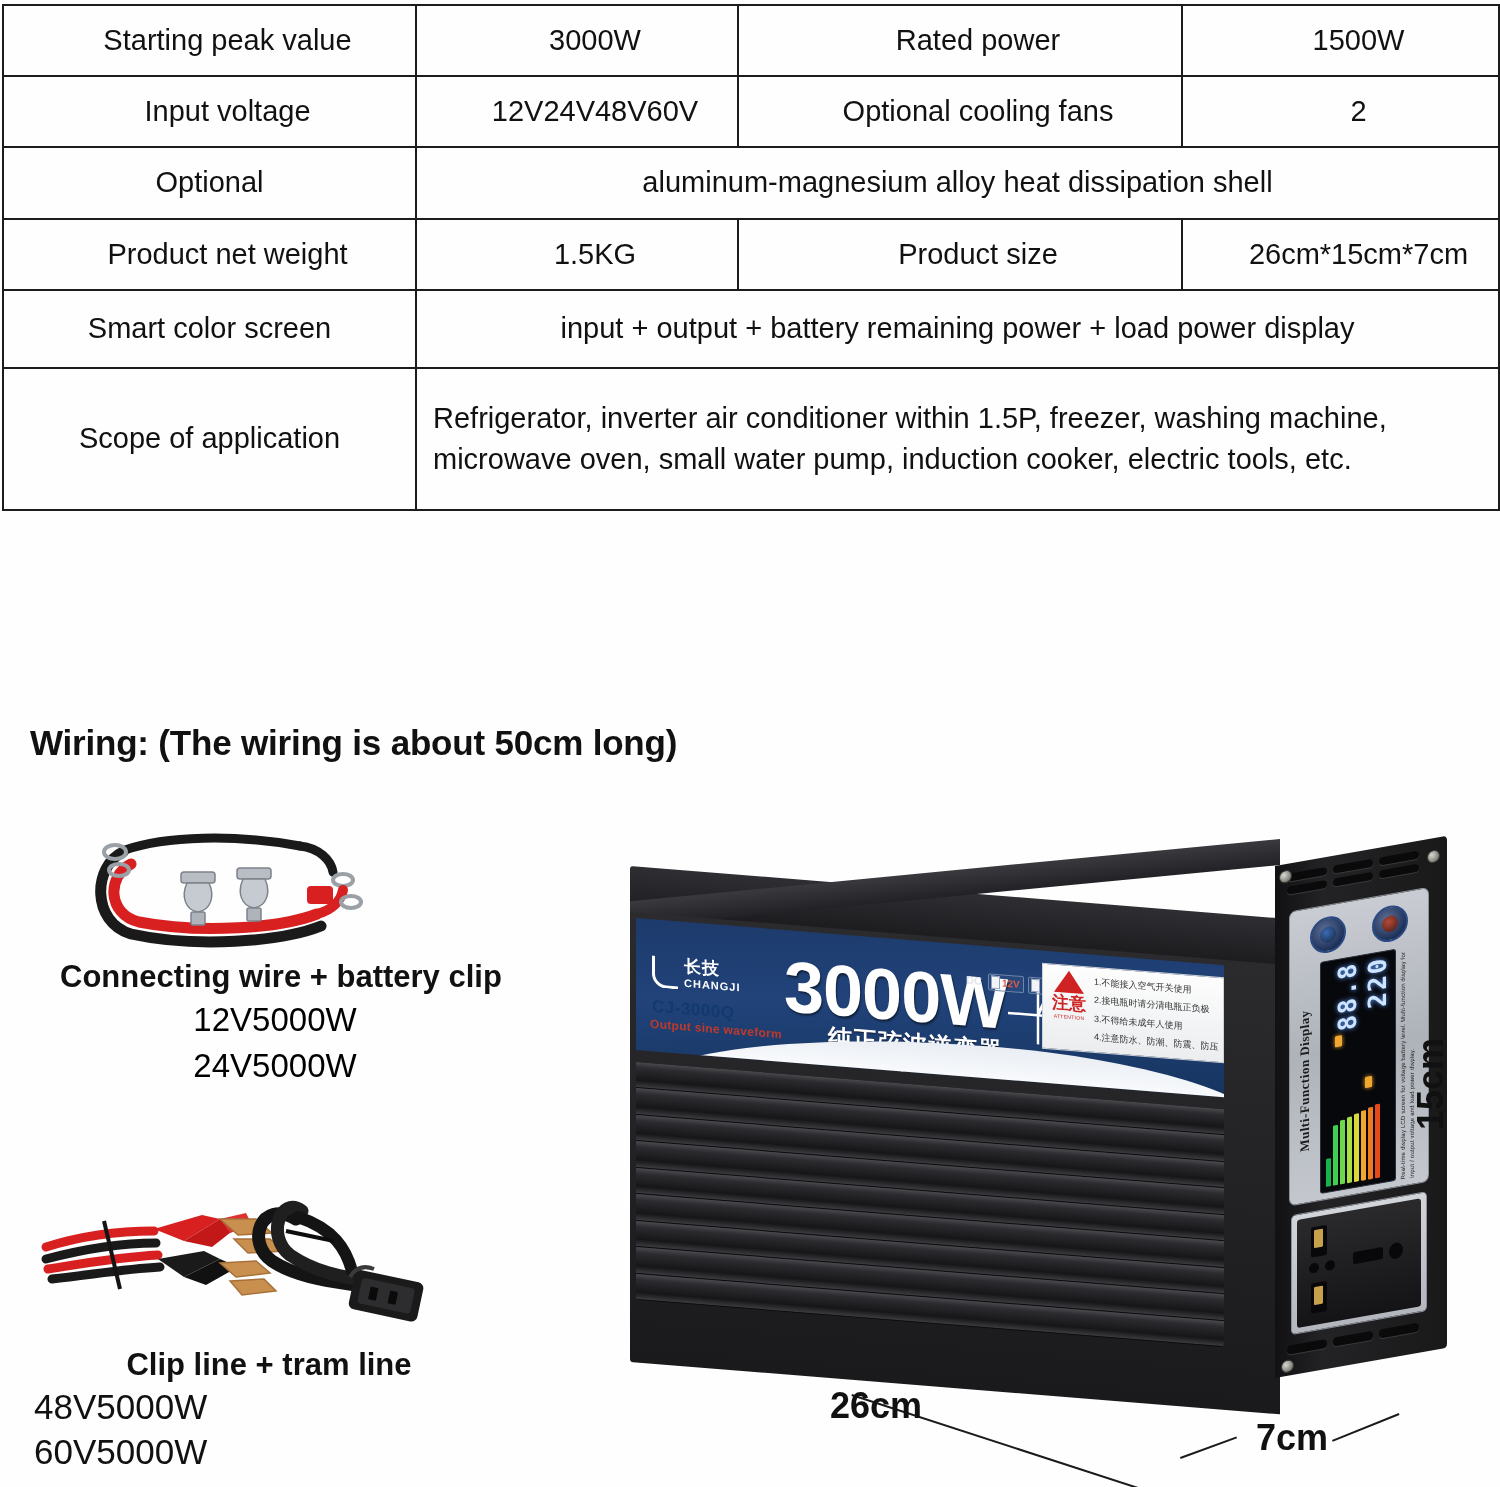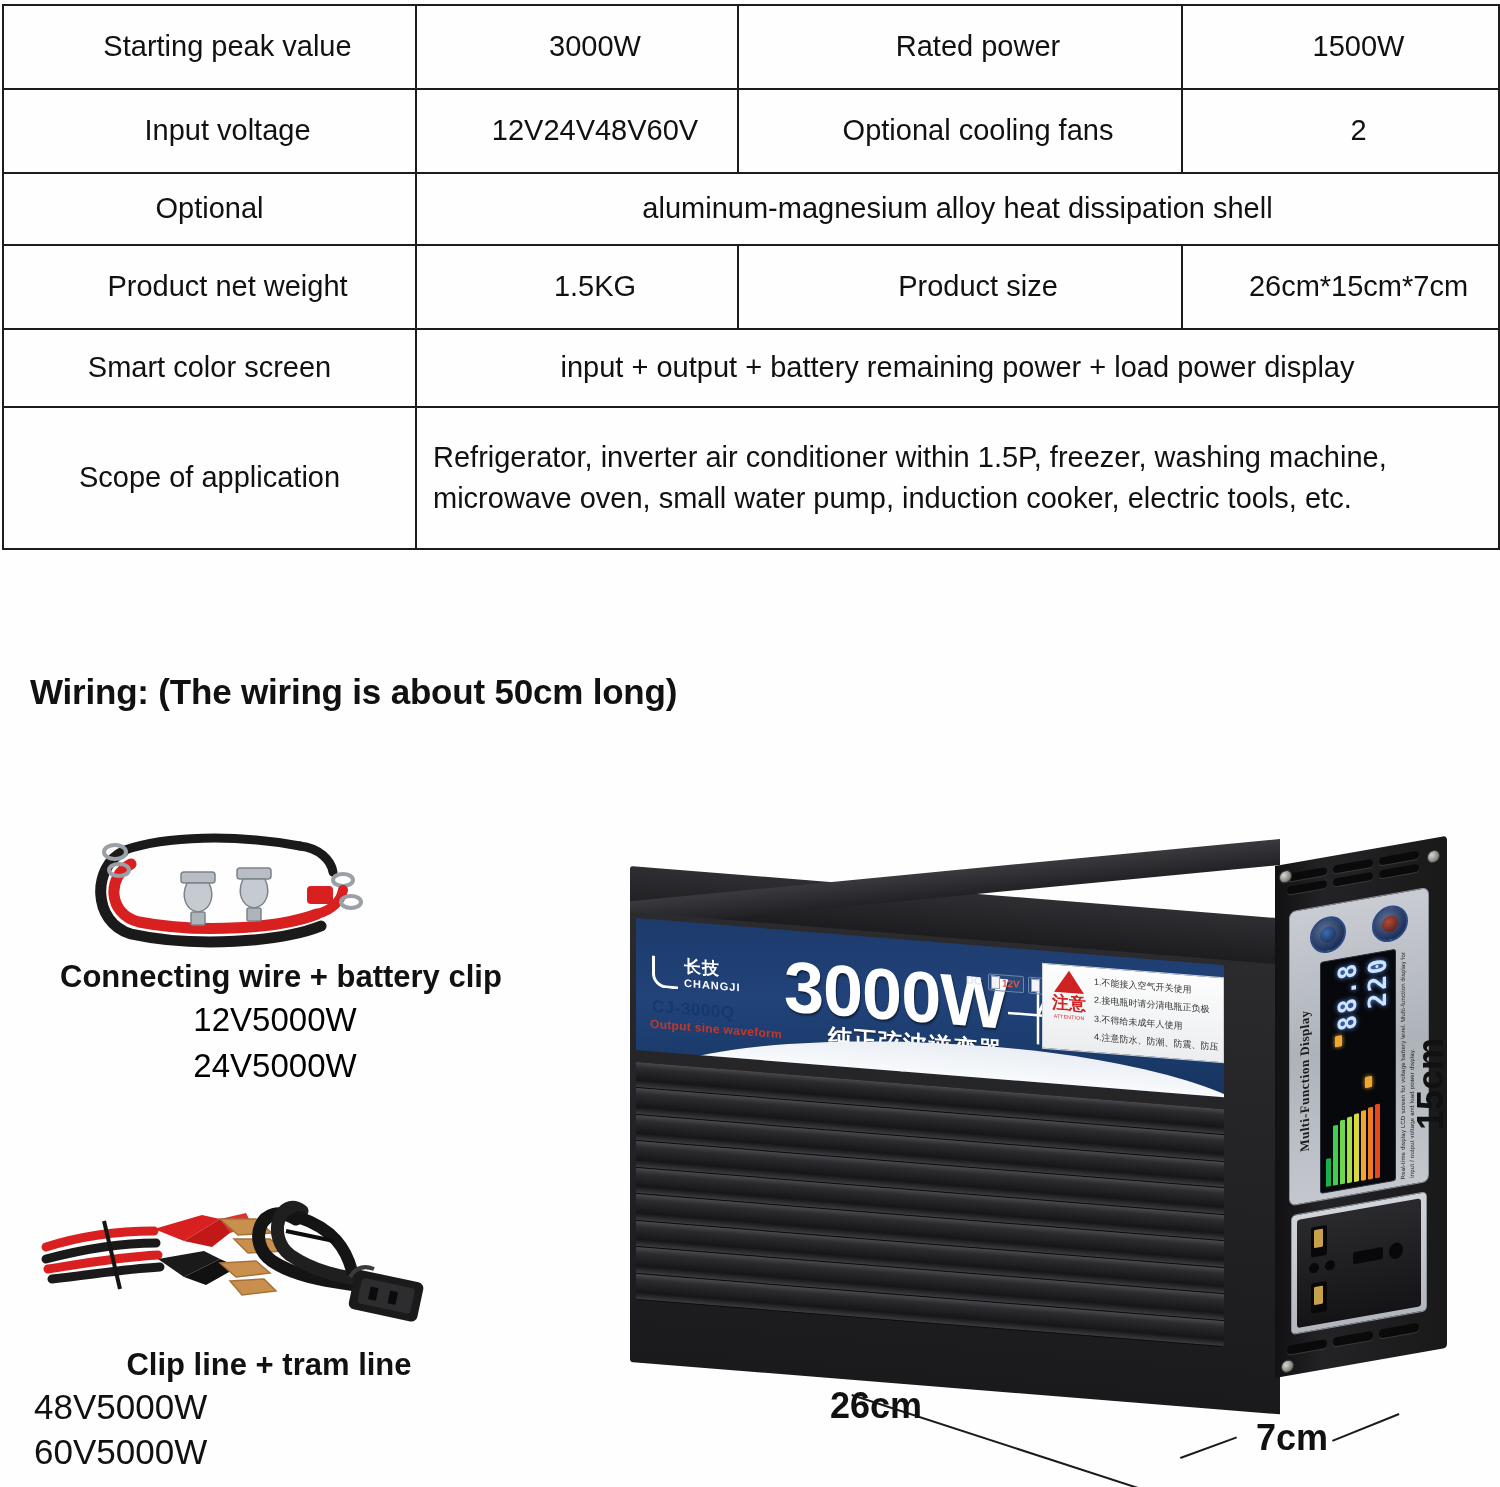--- a/index.html
+++ b/index.html
@@ -25,33 +25,33 @@
     font-size: 29px;
     color: #111;
     font-family: "Liberation Sans", sans-serif;
     padding: 6px 8px;
     line-height: 1.35;
   }
   .c-label { width: 413px; }
   .c-val1  { width: 322px; }
   .c-label2{ width: 444px; margin-top: 8px; }
   .c-val2  { width: 317px; }
-  .row-std td { height: 84px; padding-left: 44px; }
+  .row-std td { height: 71px; padding-left: 44px; }
   .row-mat td { height: 72px; }
   .row-scr td { height: 78px; }
   .row-scope td { height: 142px; }
   td.left-align {
     text-align: left;
     padding-left: 16px;
     line-height: 1.42;
   }
 
   
   .wiring-heading {
-    position: absolute; left: 30px; top: 672px;
+    position: absolute; left: 30px; top: 723px;
     font-size: 35px; font-weight: bold; color: #111;
     letter-spacing: -0.2px;
     white-space: nowrap;
   }
 
   
   .wire-item-1 { position: absolute; left: 60px; top: 830px; width: 430px; }
   .wire-art-1 { position: relative; width: 300px; height: 125px; margin-left: 25px; }
   .wire-cap { text-align: right; font-size: 31px; font-weight: bold; color: #111; margin-top: 4px; white-space: nowrap;}
   .wire-sub { text-align: center; font-size: 33px; color: #000000; line-height: 1.26; margin-top: 4px; }

